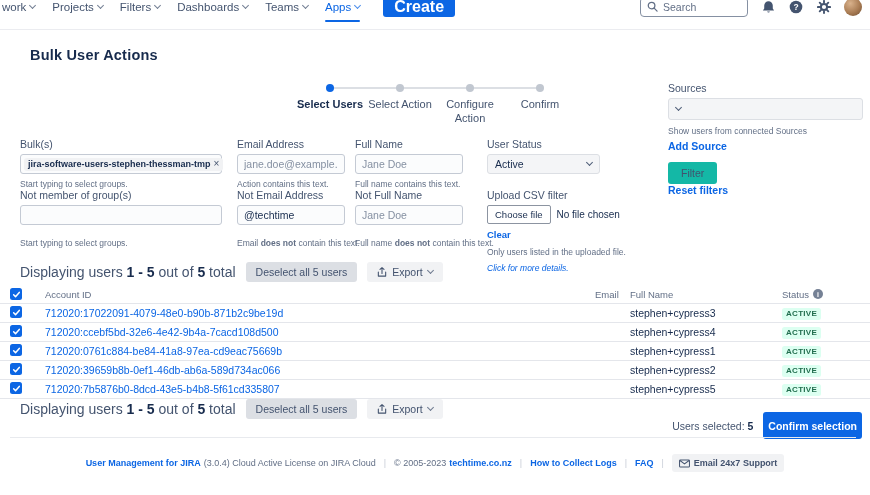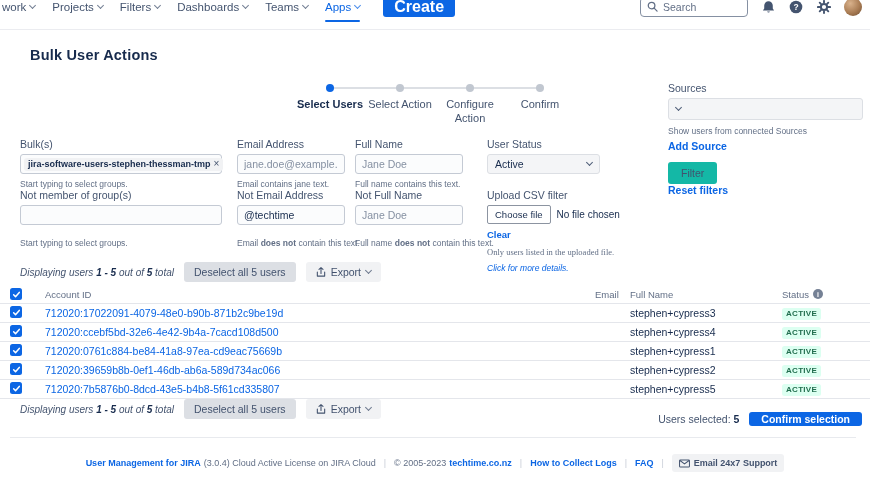--- a/index.html
+++ b/index.html
@@ -60,31 +60,31 @@
   .f-ngroups  { left:20px;  top:189px; width:202px; }
   .f-nemail   { left:237px; top:189px; width:108px; }
   .f-nname    { left:355px; top:189px; width:108px; }
   .f-csv      { left:487px; top:189px; width:160px; }
   .f-ngroups .helper, .f-nemail .helper, .f-nname .helper { margin-top:13px; }
 
   .file-row { margin-top:4px; display:flex; align-items:center; gap:6px; }
   .choose-btn { height:19px; padding:0 7px; border:1px solid #8C94A1; background:#fff; border-radius:2px; font-size:9.5px; color:#172B4D; font-family:inherit; cursor:pointer; }
   .no-file { font-size:10px; color:#172B4D; }
   .clear-link { margin-top:4px; font-size:9.5px; }
-  .csv-helper { margin-top:8px;font-family:Liberation Serif, serif; }
+  .csv-helper { margin-top:8px; }
   .details-link { margin-top:3px; font-size:8.5px; font-weight:400;font-style:italic; }
 
   .filter-btn { position:absolute; left:668px; top:150px; height:22px; padding:0 13px; background:#14b8a6; border:none; border-radius:3px; font-size:10.5px; color:#42526E; font-family:inherit; cursor:pointer;margin-top:12px; }
   .reset-link { position:absolute; left:668px; top:184px; font-size:10.5px; }
 
   
   .toolbar { position:absolute; left:20px; display:flex; align-items:center; gap:10px; height:20px; }
   .toolbar-1 { top:262px; }
   .toolbar-2 { top:399px; }
-  .display-text { font-size:10px; color:#44546F;font-style:italic; }
+  .display-text { font-size:14px; color:#44546F; }
   .display-text .b { font-weight:700; color:#172B4D; }
   .btn-subtle { height:20px; padding:0 10px; border:none; border-radius:3px; font-size:10.5px; color:#42526E; font-family:inherit; cursor:pointer; display:inline-flex; align-items:center; gap:5px; }
   .deselect-btn { background:#DCDFE4; }
   .export-btn { background:#F1F2F4; }
 
   
   .users-table { position:absolute; top:286px; left:0; width:870px; border-collapse:collapse; table-layout:fixed; }
   .users-table col.c-cb { width:45px; } .users-table col.c-id { width:550px; }
   .users-table col.c-em { width:35px; } .users-table col.c-nm { width:152px; }
   .users-table col.c-st { width:88px; }
@@ -95,21 +95,21 @@
   .acct { color:var(--accent,#0C66E4); text-decoration:none; font-size:10.5px; cursor:pointer; }
   .checkbox { width:12px; height:12px; border-radius:2.5px; background:var(--accent,#0C66E4); display:inline-flex; align-items:center; justify-content:center; cursor:pointer; }
   .lozenge { display:inline-block; background:var(--success-bg,#DCFFF1); color:var(--success-text,#216E4E); font-size:8px; font-weight:700; letter-spacing:.3px; padding:2px 4px; border-radius:2.5px; line-height:1; }
   .status-th-inner { display:inline-flex; align-items:center; gap:4px; }
   .info-dot { width:10px; height:10px; border-radius:50%; background:#758195; color:#fff; font-size:7px; font-weight:700; display:inline-flex; align-items:center; justify-content:center; cursor:pointer; }
 
   
   .selection { position:absolute; top:412px; right:8px; display:flex; align-items:center; gap:10px; }
   .sel-text { font-size:10.5px; color:#44546F; }
   .sel-text .b { font-weight:700; color:#172B4D; }
-  .confirm-btn { height:14px; padding:0 12px; background:var(--accent,#0C66E4); color:#fff; border:none; border-radius:3px; font-size:10.5px; font-weight:700; font-family:inherit; cursor:pointer; }
+  .confirm-btn { height:27px; padding:0 5px; background:var(--accent,#0C66E4); color:#fff; border:none; border-radius:3px; font-size:10.5px; font-weight:700; font-family:inherit; cursor:pointer; }
 
   
   .divider { position:absolute; left:10px; right:14px; top:437px; height:1px; background:#E8EAEE; }
   .footer { position:absolute; top:454px; left:0; right:0; display:flex; justify-content:center; align-items:center; gap:8px; font-size:9px; color:#626F86; }
   .footer .grp { display:inline-flex; align-items:center; gap:3px; }
   .footer .sep { color:#C8CDD6; }
   .footer a { font-size:9px; }
   .support-btn { height:18px; padding:0 7px; background:#F1F2F4; border:none; border-radius:3px; font-size:9px; font-weight:700; color:#42526E; font-family:inherit; display:inline-flex; align-items:center; gap:4px; cursor:pointer; }
   svg { display:block; }
 </style>
@@ -219,21 +219,21 @@
           <span>jira-software-users-stephen-thessman-tmp</span>
           <span class="tag-x">×</span>
         </span>
     </div>
     <div class="helper">Start typing to select groups.</div>
   </div>
 
   <div class="field f-email">
     <div class="field-label">Email Address</div>
     <div class="input-wrap"><input class="tbox" type="text" placeholder="jane.doe@example.com" style=""></div>
-    <div class="helper">Email contains jane text.</div>
+    <div class="helper">Action contains this text.</div>
   </div>
 
   <div class="field f-name">
     <div class="field-label">Full Name</div>
     <div class="input-wrap"><input class="tbox" type="text" placeholder="Jane Doe" style=""></div>
     <div class="helper">Full name contains this text.</div>
   </div>
 
   <div class="field f-status">
     <div class="field-label">User Status</div>

